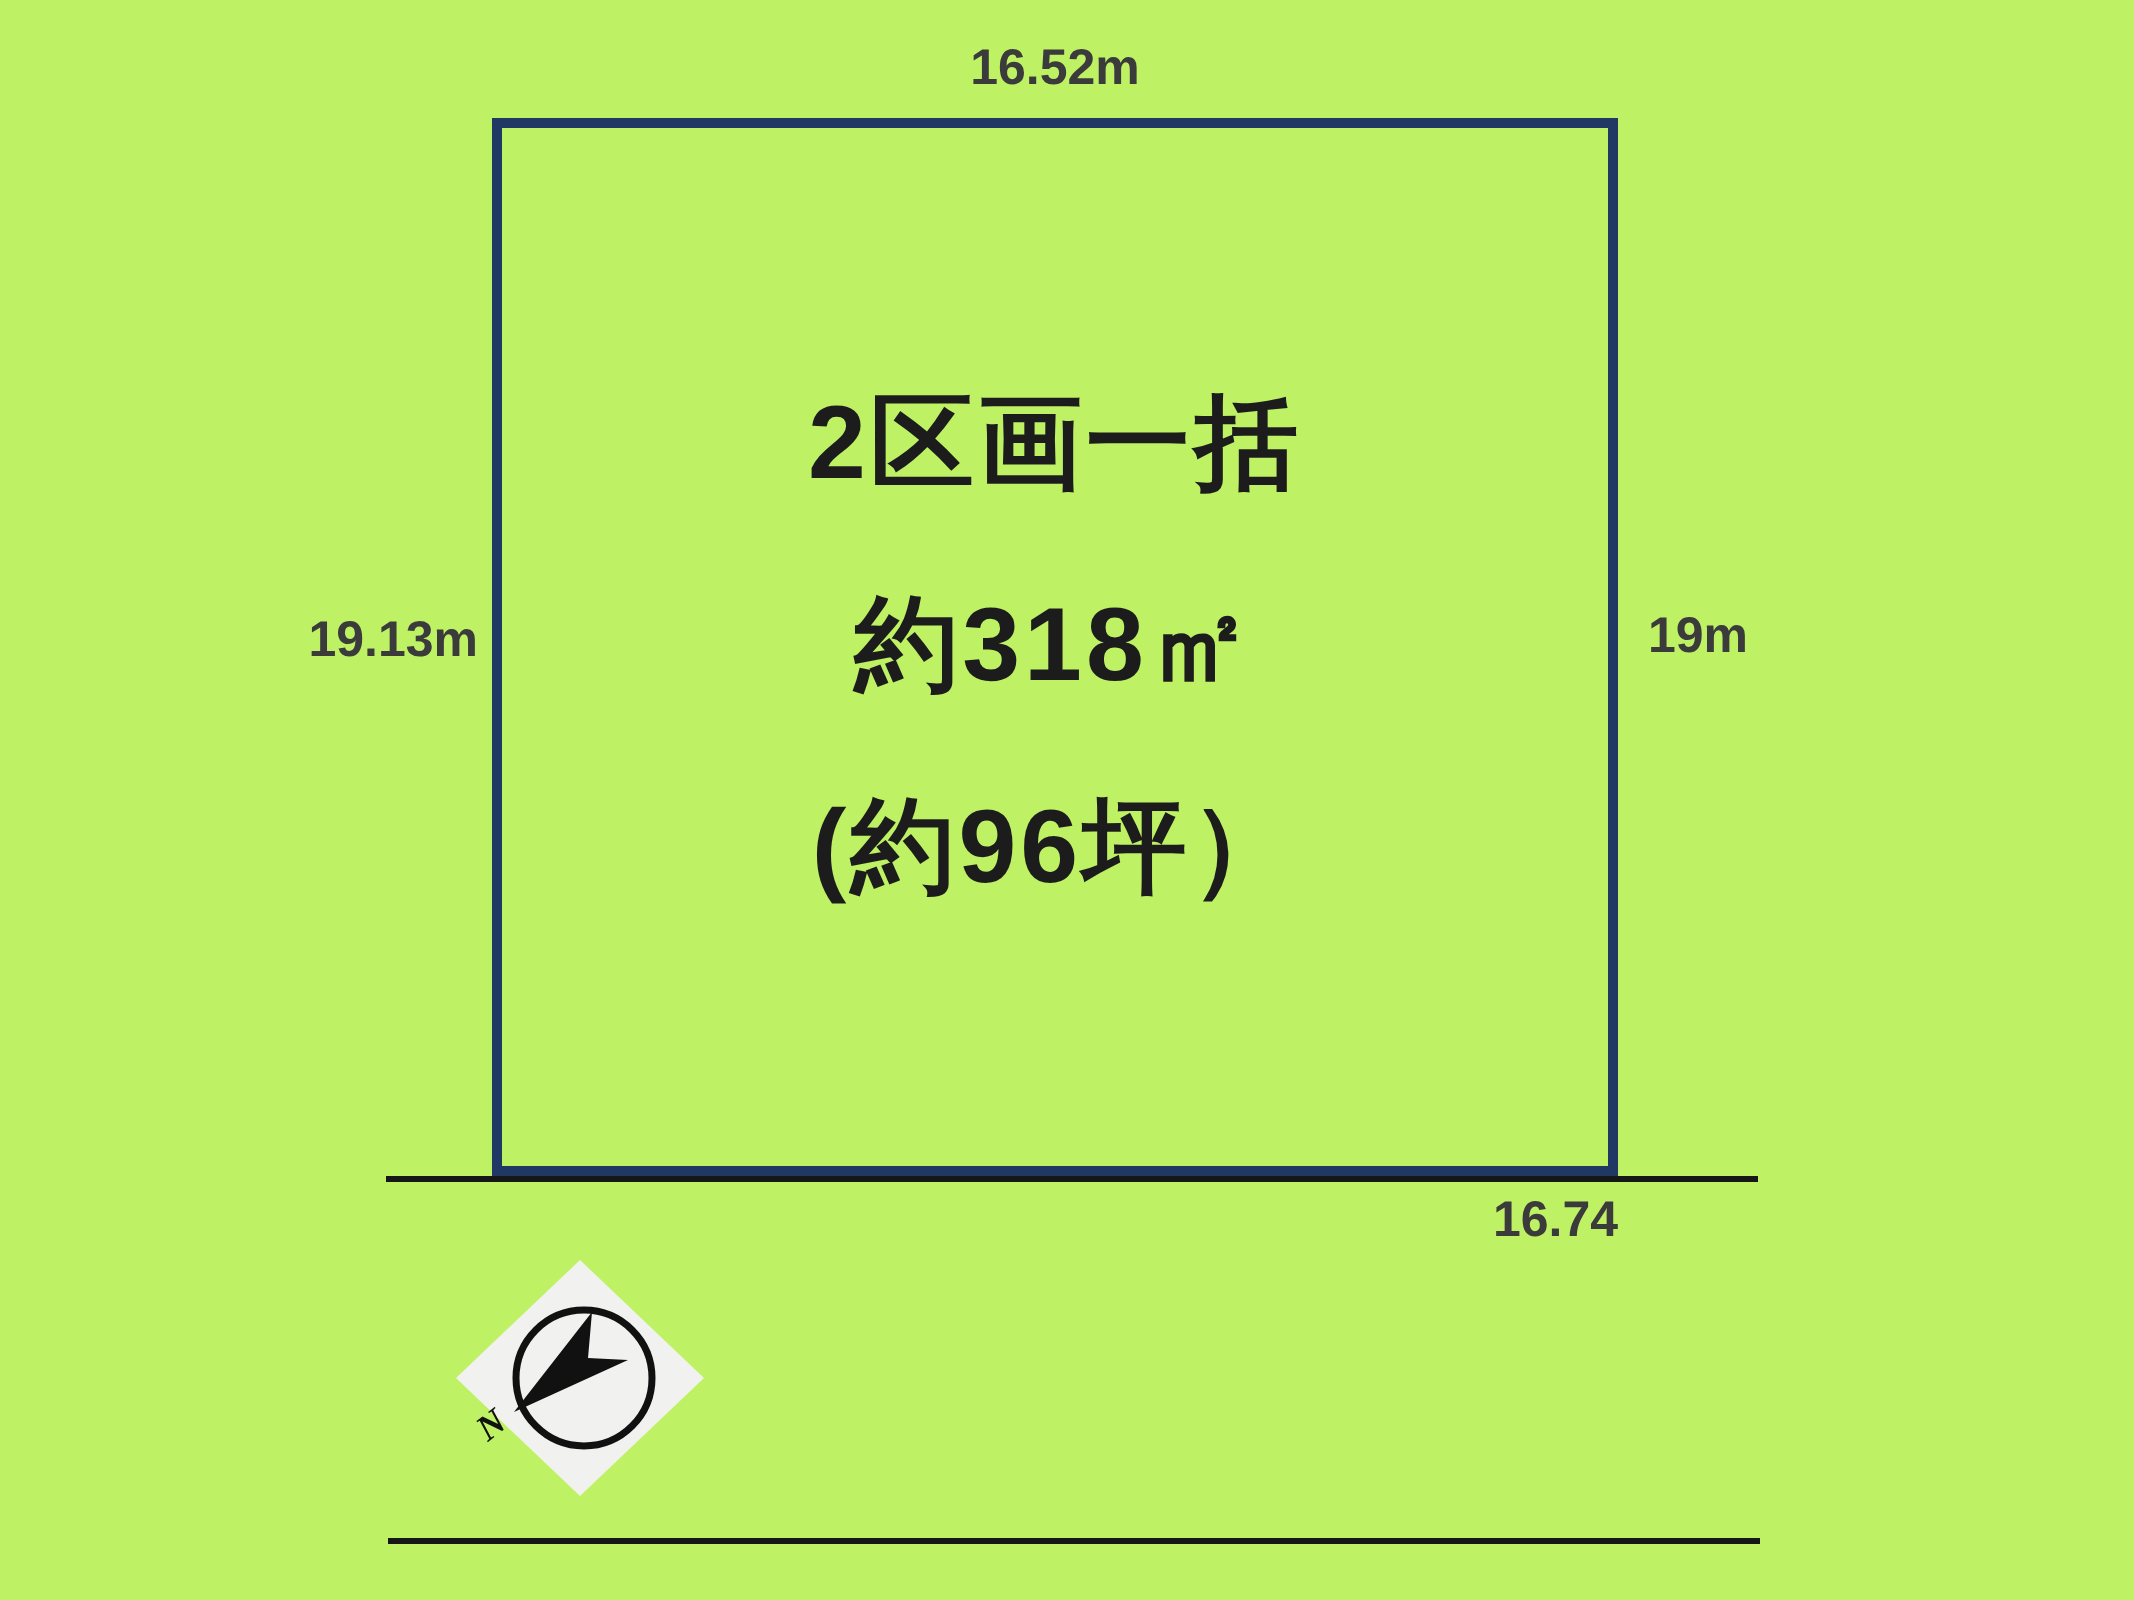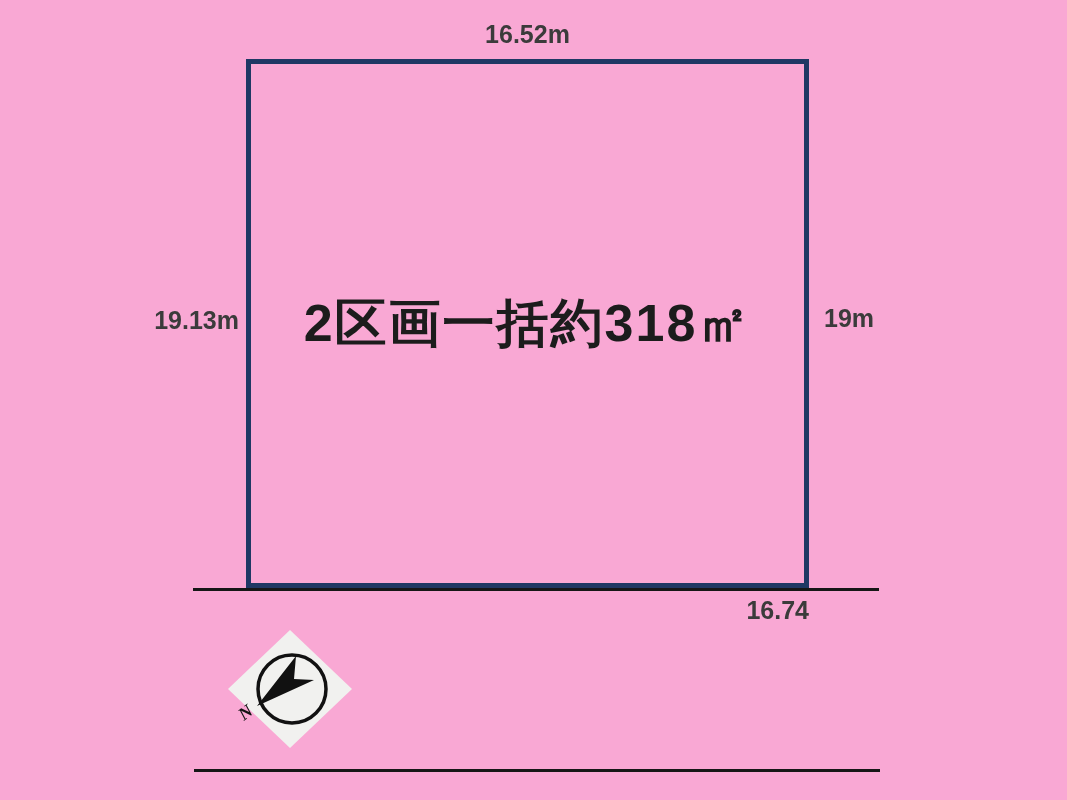--- a/index.html
+++ b/index.html
@@ -1,30 +1,30 @@
 <!DOCTYPE html>
 <html><head>
 <meta charset="utf-8">
 <style>
   html,body{margin:0;padding:0;background:#ffffff;}
   .canvas{
     position:relative;
     width:1067px;height:800px;
-    background:#f9a8d4;
+    background:#bef264;
     font-family:"Liberation Sans", sans-serif;
     color:#1f1f1f;
     overflow:hidden;
   }
   
   .parcel{
     position:absolute;
     left:246px;top:59px;width:563px;height:529px;
     box-sizing:border-box;
     border:5px solid #1f3864;
-    display:flex;flex-direction:row;
+    display:flex;flex-direction:column;
     align-items:center;justify-content:center;
     row-gap:44px;
     background:transparent;
   }
   .parcel-line{
     font-size:52px;
     font-weight:600;
     letter-spacing:2px;
     color:#1c1c1c;
     line-height:1.1;
@@ -73,20 +73,21 @@
 <div class="canvas">
 
   <div class="dim dim-top">16.52m</div>
   <div class="dim dim-left">19.13m</div>
   <div class="dim dim-right">19m</div>
   <div class="dim dim-bottom">16.74</div>
 
   <div class="parcel" style="border-color: rgb(31, 56, 100);">
     <div class="parcel-line">2区画一括</div>
     <div class="parcel-line">約318㎡</div>
+    <div class="parcel-line">(約96坪）</div>
   </div>
 
   <div class="road-line road-line-top" style="background-color: rgb(22, 22, 22);"></div>
   <div class="road-line road-line-bottom" style="background-color: rgb(22, 22, 22);"></div>
 
 
   <svg class="compass" viewBox="-64 -62 128 124" xmlns="http://www.w3.org/2000/svg">
     <polygon points="0,-59 62,0 0,59 -62,0" fill="#f1f1ef"></polygon>
     <circle cx="2" cy="0" r="34" fill="none" stroke-width="3.5" stroke="#111111"></circle>
     <polygon points="-33,17 6,-33 4,-10 24,-9" fill="#111111"></polygon>

